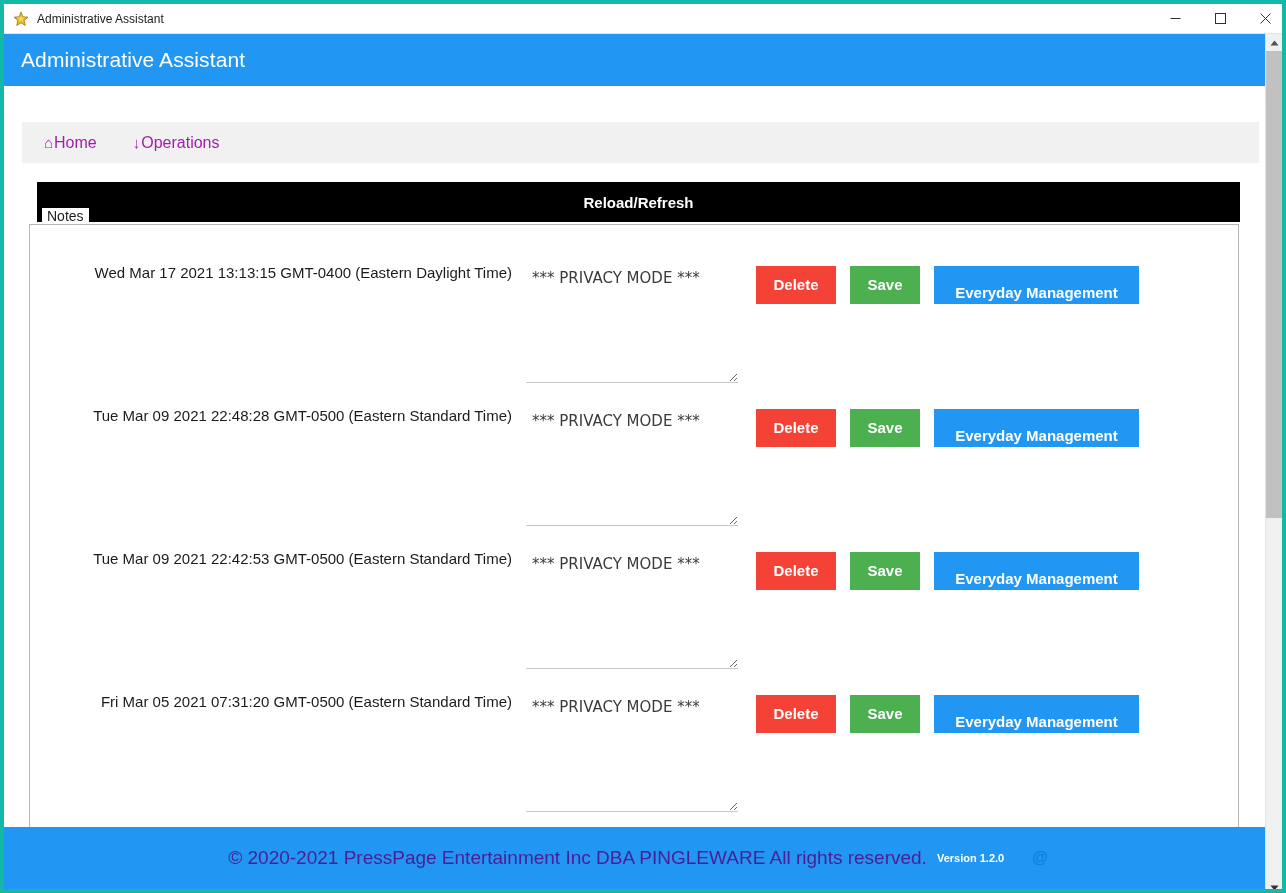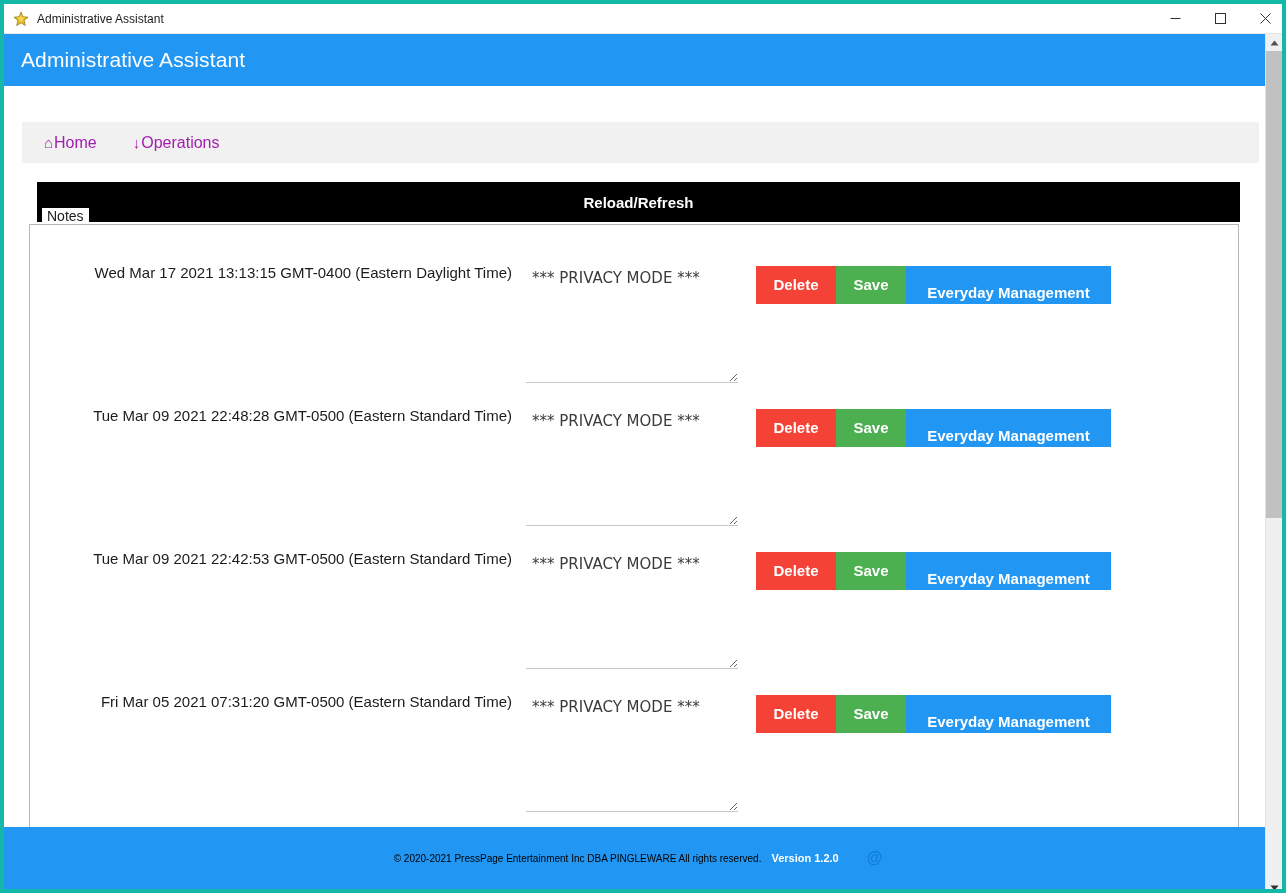--- a/index.html
+++ b/index.html
@@ -164,21 +164,21 @@
     outline: none;
     background: #ffffff;
     overflow: hidden;
     display: block;
   }
   .cell-action {
     width: 440px;
     padding-top: 14px;
     display: flex;
     align-items: flex-end;
-    gap: 0;
+    gap: 14px;
   }
   .btn {
     border: none;
     color: #ffffff;
     font-size: 15px;
     font-weight: bold;
     font-family: "Liberation Sans", sans-serif;
     height: 38px;
     line-height: 38px;
     padding: 0 16px;
@@ -193,22 +193,22 @@
   
   .footer {
     position: absolute;
     bottom: 0; left: 0;
     width: 1268px; height: 62px;
     background: #2196f3;
     display: flex; align-items: center; justify-content: center;
     gap: 6px;
   }
   .footer-text {
-    color: #000000;
-    font-size: 10px;
+    color: #4c1d95;
+    font-size: 19px;
     white-space: nowrap;
   }
   .footer-version {
     color: #ffffff;
     font-size: 11px;
     font-weight: bold;
     white-space: nowrap;
     margin-left: 4px;
   }
   .footer-at {

